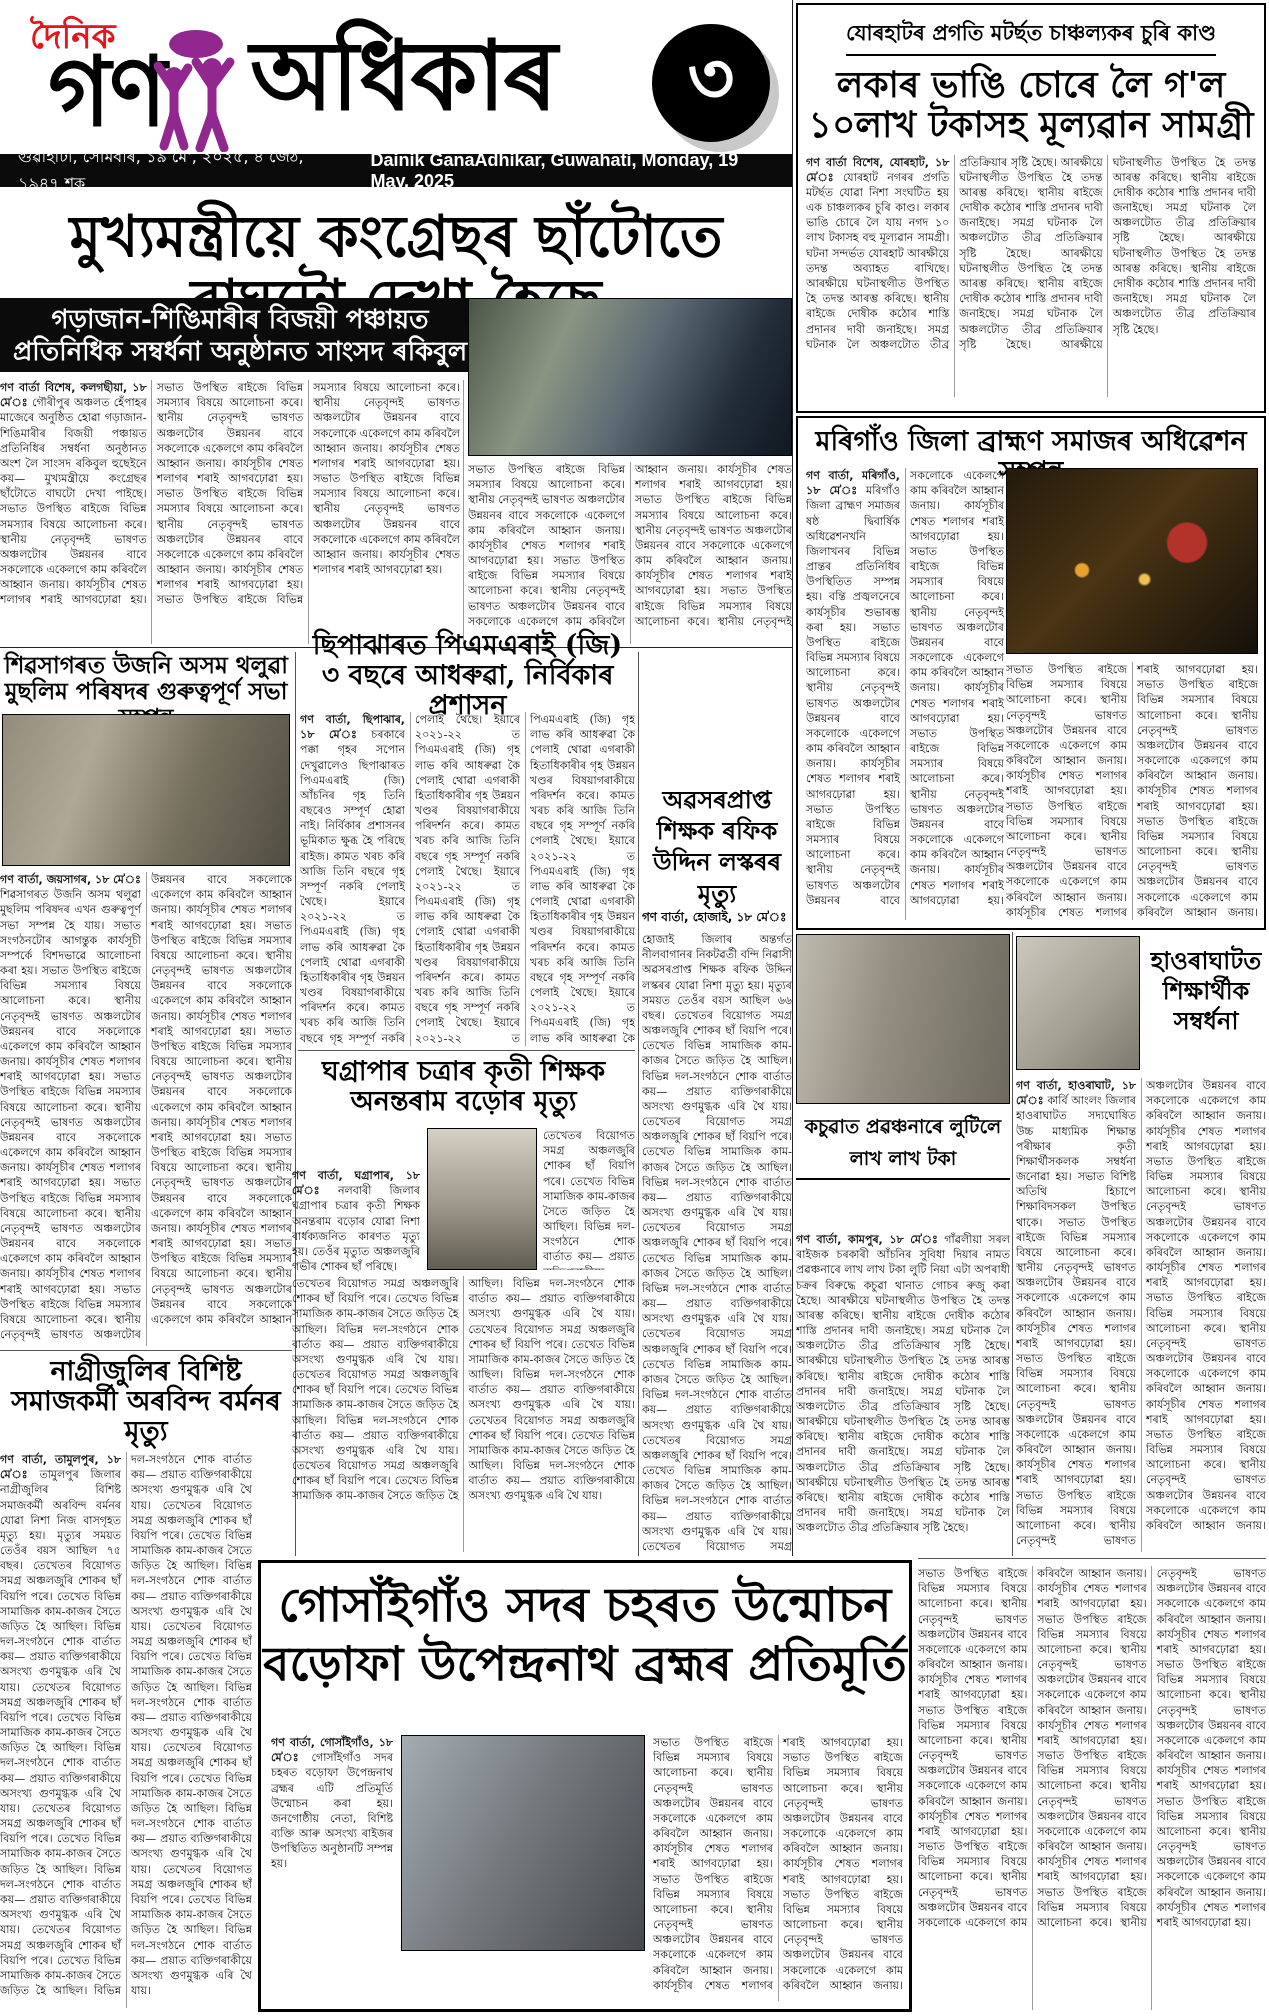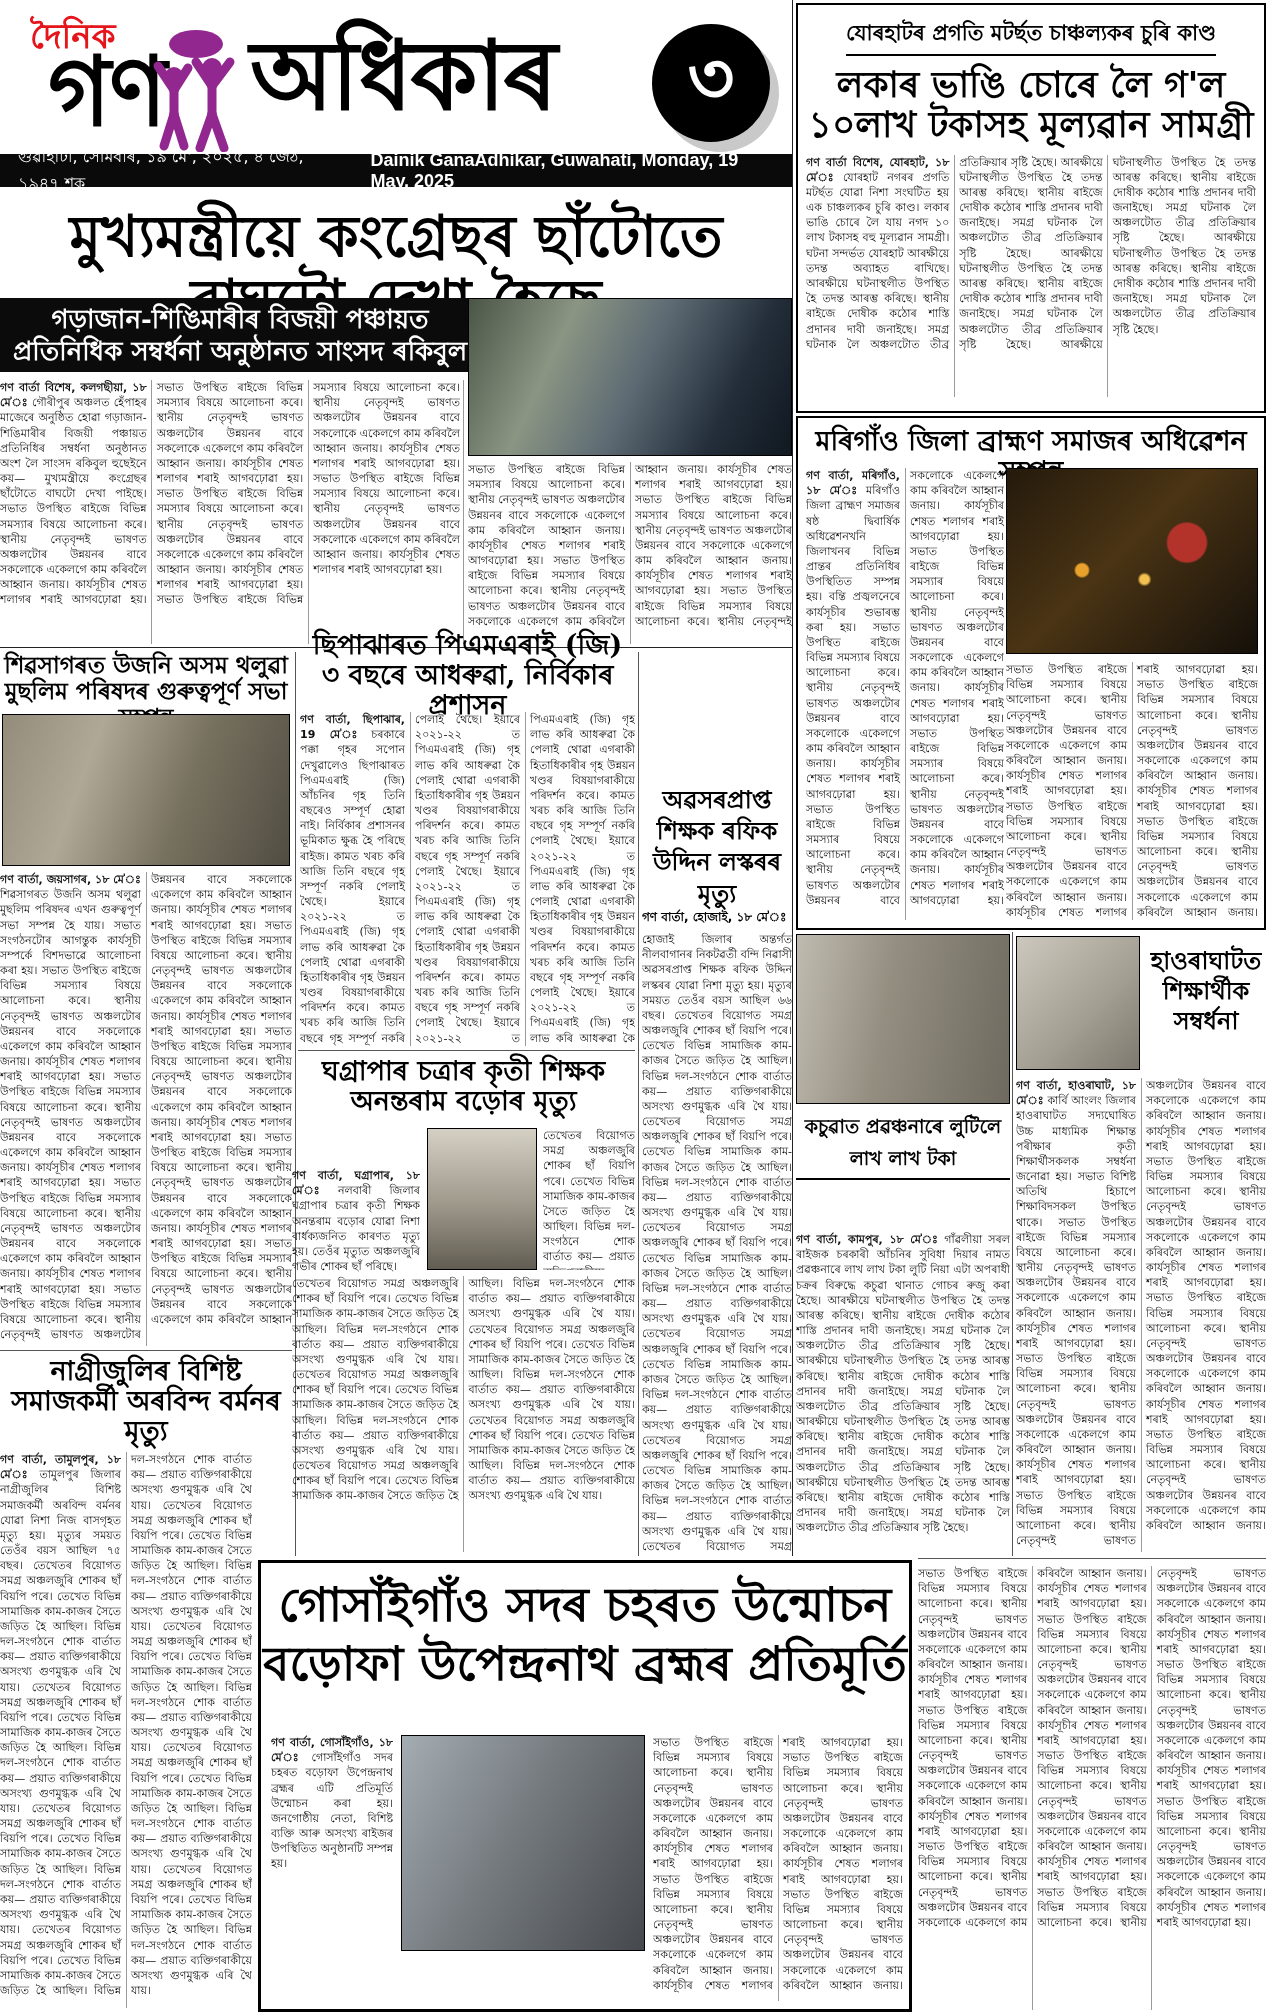--- a/index.html
+++ b/index.html
@@ -124,21 +124,21 @@
   <div class="abs photo ph-group" style="left:2px;top:714px;width:288px;height:152px;"></div>
   <div class="abs body cols2" style="left:0;top:872px;width:292px;height:474px;">
     <span class="dl">গণ বাৰ্তা, জয়সাগৰ, ১৮ মে'ঃ</span>
     <span>শিৱসাগৰত উজনি অসম থলুৱা মুছলিম পৰিষদৰ এখন গুৰুত্বপূৰ্ণ সভা সম্পন্ন হৈ যায়। সভাত সংগঠনটোৰ আগন্তুক কাৰ্যসূচী সম্পৰ্কে বিশদভাৱে আলোচনা কৰা হয়।</span>
     <span> সভাত উপস্থিত ৰাইজে বিভিন্ন সমস্যাৰ বিষয়ে আলোচনা কৰে। স্থানীয় নেতৃবৃন্দই ভাষণত অঞ্চলটোৰ উন্নয়নৰ বাবে সকলোকে একেলগে কাম কৰিবলৈ আহ্বান জনায়। কাৰ্যসূচীৰ শেষত শলাগৰ শৰাই আগবঢ়োৱা হয়। সভাত উপস্থিত ৰাইজে বিভিন্ন সমস্যাৰ বিষয়ে আলোচনা কৰে। স্থানীয় নেতৃবৃন্দই ভাষণত অঞ্চলটোৰ উন্নয়নৰ বাবে সকলোকে একেলগে কাম কৰিবলৈ আহ্বান জনায়। কাৰ্যসূচীৰ শেষত শলাগৰ শৰাই আগবঢ়োৱা হয়। সভাত উপস্থিত ৰাইজে বিভিন্ন সমস্যাৰ বিষয়ে আলোচনা কৰে। স্থানীয় নেতৃবৃন্দই ভাষণত অঞ্চলটোৰ উন্নয়নৰ বাবে সকলোকে একেলগে কাম কৰিবলৈ আহ্বান জনায়। কাৰ্যসূচীৰ শেষত শলাগৰ শৰাই আগবঢ়োৱা হয়। সভাত উপস্থিত ৰাইজে বিভিন্ন সমস্যাৰ বিষয়ে আলোচনা কৰে। স্থানীয় নেতৃবৃন্দই ভাষণত অঞ্চলটোৰ উন্নয়নৰ বাবে সকলোকে একেলগে কাম কৰিবলৈ আহ্বান জনায়। কাৰ্যসূচীৰ শেষত শলাগৰ শৰাই আগবঢ়োৱা হয়। সভাত উপস্থিত ৰাইজে বিভিন্ন সমস্যাৰ বিষয়ে আলোচনা কৰে। স্থানীয় নেতৃবৃন্দই ভাষণত অঞ্চলটোৰ উন্নয়নৰ বাবে সকলোকে একেলগে কাম কৰিবলৈ আহ্বান জনায়। কাৰ্যসূচীৰ শেষত শলাগৰ শৰাই আগবঢ়োৱা হয়। সভাত উপস্থিত ৰাইজে বিভিন্ন সমস্যাৰ বিষয়ে আলোচনা কৰে। স্থানীয় নেতৃবৃন্দই ভাষণত অঞ্চলটোৰ উন্নয়নৰ বাবে সকলোকে একেলগে কাম কৰিবলৈ আহ্বান জনায়। কাৰ্যসূচীৰ শেষত শলাগৰ শৰাই আগবঢ়োৱা হয়। সভাত উপস্থিত ৰাইজে বিভিন্ন সমস্যাৰ বিষয়ে আলোচনা কৰে। স্থানীয় নেতৃবৃন্দই ভাষণত অঞ্চলটোৰ উন্নয়নৰ বাবে সকলোকে একেলগে কাম কৰিবলৈ আহ্বান জনায়। কাৰ্যসূচীৰ শেষত শলাগৰ শৰাই আগবঢ়োৱা হয়। সভাত উপস্থিত ৰাইজে বিভিন্ন সমস্যাৰ বিষয়ে আলোচনা কৰে। স্থানীয় নেতৃবৃন্দই ভাষণত অঞ্চলটোৰ উন্নয়নৰ বাবে সকলোকে একেলগে কাম কৰিবলৈ আহ্বান জনায়। কাৰ্যসূচীৰ শেষত শলাগৰ শৰাই আগবঢ়োৱা হয়।</span>
   </div>
   <div class="abs vrule" style="left:295px;top:652px;height:904px;border-left-color:#555;"></div>
 
   <div class="abs hl" style="left:300px;top:630px;width:335px;font-size:27px;">ছিপাঝাৰত পিএমএৰাই (জি) ৩ বছৰে আধৰুৱা, নিৰ্বিকাৰ প্ৰশাসন</div>
   <div class="abs body cols3" style="left:300px;top:712px;width:335px;height:334px;">
-    <span class="dl">গণ বাৰ্তা, ছিপাঝাৰ, 19 মে'ঃ</span>
+    <span class="dl">গণ বাৰ্তা, ছিপাঝাৰ, ১৮ মে'ঃ</span>
     <span>চৰকাৰে পক্কা গৃহৰ সপোন দেখুৱালেও ছিপাঝাৰত পিএমএৰাই (জি) আঁচনিৰ গৃহ তিনি বছৰেও সম্পূৰ্ণ হোৱা নাই। নিৰ্বিকাৰ প্ৰশাসনৰ ভূমিকাত ক্ষুব্ধ হৈ পৰিছে ৰাইজ।</span>
     <span> কামত খৰচ কৰি আজি তিনি বছৰে গৃহ সম্পূৰ্ণ নকৰি পেলাই থৈছে। ইয়াৰে ২০২১-২২ ত পিএমএৰাই (জি) গৃহ লাভ কৰি আধৰুৱা কৈ পেলাই থোৱা এগৰাকী হিতাধিকাৰীৰ গৃহ উন্নয়ন খণ্ডৰ বিষয়াগৰাকীয়ে পৰিদৰ্শন কৰে। কামত খৰচ কৰি আজি তিনি বছৰে গৃহ সম্পূৰ্ণ নকৰি পেলাই থৈছে। ইয়াৰে ২০২১-২২ ত পিএমএৰাই (জি) গৃহ লাভ কৰি আধৰুৱা কৈ পেলাই থোৱা এগৰাকী হিতাধিকাৰীৰ গৃহ উন্নয়ন খণ্ডৰ বিষয়াগৰাকীয়ে পৰিদৰ্শন কৰে। কামত খৰচ কৰি আজি তিনি বছৰে গৃহ সম্পূৰ্ণ নকৰি পেলাই থৈছে। ইয়াৰে ২০২১-২২ ত পিএমএৰাই (জি) গৃহ লাভ কৰি আধৰুৱা কৈ পেলাই থোৱা এগৰাকী হিতাধিকাৰীৰ গৃহ উন্নয়ন খণ্ডৰ বিষয়াগৰাকীয়ে পৰিদৰ্শন কৰে। কামত খৰচ কৰি আজি তিনি বছৰে গৃহ সম্পূৰ্ণ নকৰি পেলাই থৈছে। ইয়াৰে ২০২১-২২ ত পিএমএৰাই (জি) গৃহ লাভ কৰি আধৰুৱা কৈ পেলাই থোৱা এগৰাকী হিতাধিকাৰীৰ গৃহ উন্নয়ন খণ্ডৰ বিষয়াগৰাকীয়ে পৰিদৰ্শন কৰে। কামত খৰচ কৰি আজি তিনি বছৰে গৃহ সম্পূৰ্ণ নকৰি পেলাই থৈছে। ইয়াৰে ২০২১-২২ ত পিএমএৰাই (জি) গৃহ লাভ কৰি আধৰুৱা কৈ পেলাই থোৱা এগৰাকী হিতাধিকাৰীৰ গৃহ উন্নয়ন খণ্ডৰ বিষয়াগৰাকীয়ে পৰিদৰ্শন কৰে। কামত খৰচ কৰি আজি তিনি বছৰে গৃহ সম্পূৰ্ণ নকৰি পেলাই থৈছে। ইয়াৰে ২০২১-২২ ত পিএমএৰাই (জি) গৃহ লাভ কৰি আধৰুৱা কৈ পেলাই থোৱা এগৰাকী হিতাধিকাৰীৰ গৃহ উন্নয়ন খণ্ডৰ বিষয়াগৰাকীয়ে পৰিদৰ্শন কৰে।</span>
   </div>
   <div class="abs hrule" style="left:298px;top:1050px;width:337px;border-top-color:#555;"></div>
   <div class="abs vrule" style="left:638px;top:652px;height:904px;border-left-color:#555;"></div>
 
   <div class="abs hl" style="left:642px;top:784px;width:150px;font-size:24px;line-height:1.3;">অৱসৰপ্ৰাপ্ত শিক্ষক ৰফিক উদ্দিন লস্কৰৰ মৃত্যু</div>
   <div class="abs" style="left:642px;top:908px;width:150px;font-weight:bold;font-size:12px;">গণ বাৰ্তা, হোজাই, ১৮ মে'ঃ</div>
   <div class="abs body" style="left:642px;top:932px;width:150px;height:620px;">
     <span>হোজাই জিলাৰ অন্তৰ্গত নীলবাগানৰ নিকটৱৰ্তী বন্দি নিৱাসী অৱসৰপ্ৰাপ্ত শিক্ষক ৰফিক উদ্দিন লস্কৰৰ যোৱা নিশা মৃত্যু হয়। মৃত্যুৰ সময়ত তেওঁৰ বয়স আছিল ৬৬ বছৰ।</span>

